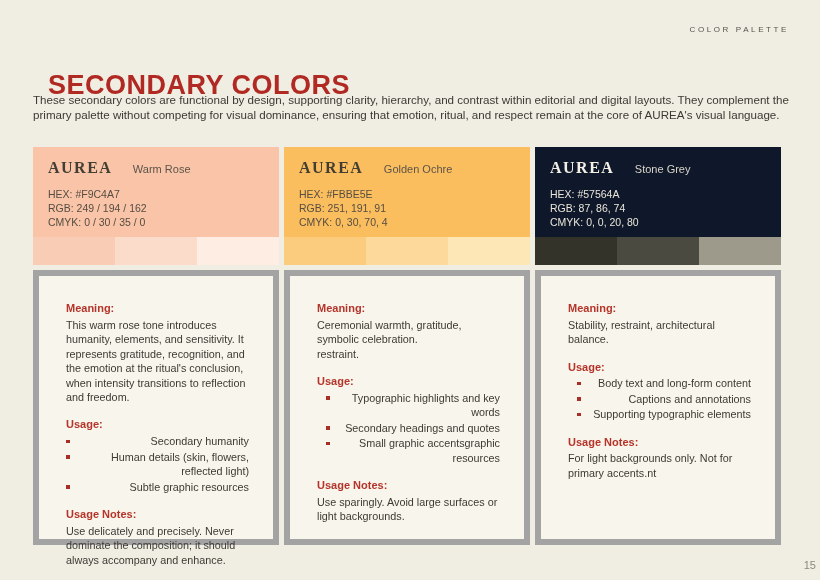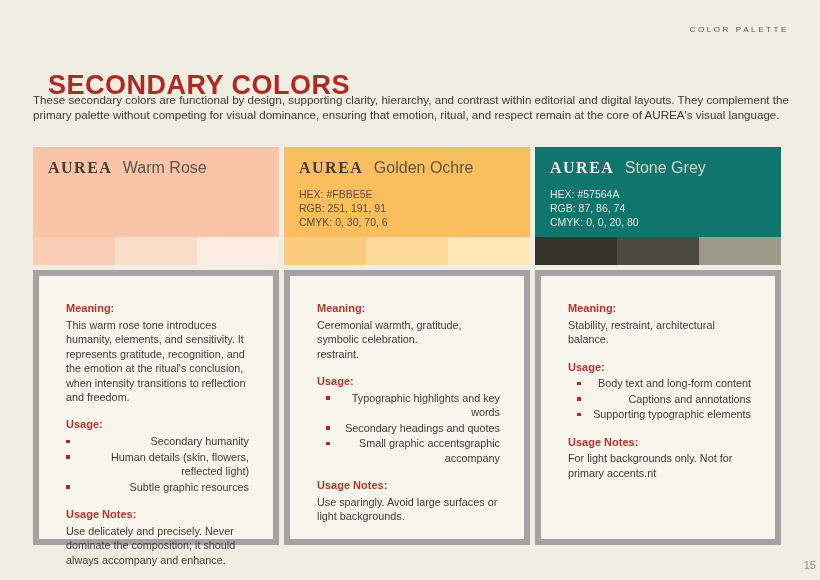--- a/index.html
+++ b/index.html
@@ -31,21 +31,21 @@
   }
   .swatch-card { flex:1; min-width:0; }
   .swatch-main {
     height:90px; padding:12px 15px; box-sizing:border-box;
   }
   .brand {
     font-family:"Liberation Serif", serif;
     font-size:16px; font-weight:700; letter-spacing:1.5px;
     color:#433D33;
   }
-  .swatch-name { font-size:16px; color:#5C544A; margin-left:6px; }
+  .swatch-name { font-size:11px; color:#5C544A; margin-left:16px; }
   .swatch-values {
     margin-top:10px; font-size:10.5px; line-height:1.35; color:#564D43;
   }
   .swatch-main.on-dark .brand { color:#F2EFE4; }
   .swatch-main.on-dark .swatch-name { color:#D8D5C6; }
   .swatch-main.on-dark .swatch-values { color:#E9E6D8; }
   .tint-strip { display:flex; height:28px; }
   .tint { flex:1; }
   .detail-row {
     position:absolute; top:270px; left:33px; width:748px;
@@ -86,49 +86,54 @@
 <p class="intro">These secondary colors are functional by design, supporting clarity, hierarchy, and contrast within editorial and digital layouts. They complement the primary palette without competing for visual dominance, ensuring that emotion, ritual, and respect remain at the core of AUREA's visual language.</p>
 
 <div class="swatch-row">
 
   <div class="swatch-card">
     <div class="swatch-main" style="background-color: rgb(249, 196, 167);">
       <div>
         <span class="brand">AUREA</span>
         <span class="swatch-name">Warm Rose</span>
       </div>
+      <div class="swatch-values">
+        <div>HEX: #F9C4A7</div>
+        <div>RGB: 249 / 194 / 162</div>
+        <div>CMYK: 0 / 30 / 35 / 0</div>
+      </div>
     </div>
     <div class="tint-strip">
       <div class="tint" style="background-color: rgb(249, 205, 181);"></div>
       <div class="tint" style="background-color: rgb(251, 220, 202);"></div>
       <div class="tint" style="background-color: rgb(253, 237, 227);"></div>
     </div>
   </div>
 
   <div class="swatch-card">
     <div class="swatch-main" style="background-color: rgb(251, 190, 94);">
       <div>
         <span class="brand">AUREA</span>
         <span class="swatch-name">Golden Ochre</span>
       </div>
       <div class="swatch-values">
         <div>HEX: #FBBE5E</div>
         <div>RGB: 251, 191, 91</div>
-        <div>CMYK: 0, 30, 70, 6</div>
+        <div>CMYK: 0, 30, 70, 4</div>
       </div>
     </div>
     <div class="tint-strip">
       <div class="tint" style="background-color: rgb(252, 204, 126);"></div>
       <div class="tint" style="background-color: rgb(253, 218, 156);"></div>
       <div class="tint" style="background-color: rgb(253, 231, 182);"></div>
     </div>
   </div>
 
   <div class="swatch-card">
-    <div class="swatch-main on-dark" style="background-color: #0f766e;">
+    <div class="swatch-main on-dark" style="background-color: #0f172a;">
       <div>
         <span class="brand">AUREA</span>
         <span class="swatch-name">Stone Grey</span>
       </div>
       <div class="swatch-values">
         <div>HEX: #57564A</div>
         <div>RGB: 87, 86, 74</div>
         <div>CMYK: 0, 0, 20, 80</div>
       </div>
     </div>
@@ -157,21 +162,21 @@
   </div>
 
   <div class="detail-card">
     <h3 class="section-heading">Meaning:</h3>
     <p class="meaning-text">Ceremonial warmth, gratitude, symbolic celebration.
 restraint.</p>
     <h3 class="section-heading gap">Usage:</h3>
     <ul class="usage-list indented">
         <li>Typographic highlights and key words</li>
         <li>Secondary headings and quotes</li>
-        <li>Small graphic accentsgraphic accompany</li>
+        <li>Small graphic accentsgraphic resources</li>
       </ul>
     <h3 class="section-heading gap">Usage Notes:</h3>
     <p>Use sparingly. Avoid large surfaces or light backgrounds.</p>
   </div>
 
   <div class="detail-card">
     <h3 class="section-heading">Meaning:</h3>
     <p class="meaning-text">Stability, restraint, architectural balance.</p>
     <h3 class="section-heading gap">Usage:</h3>
     <ul class="usage-list indented">

